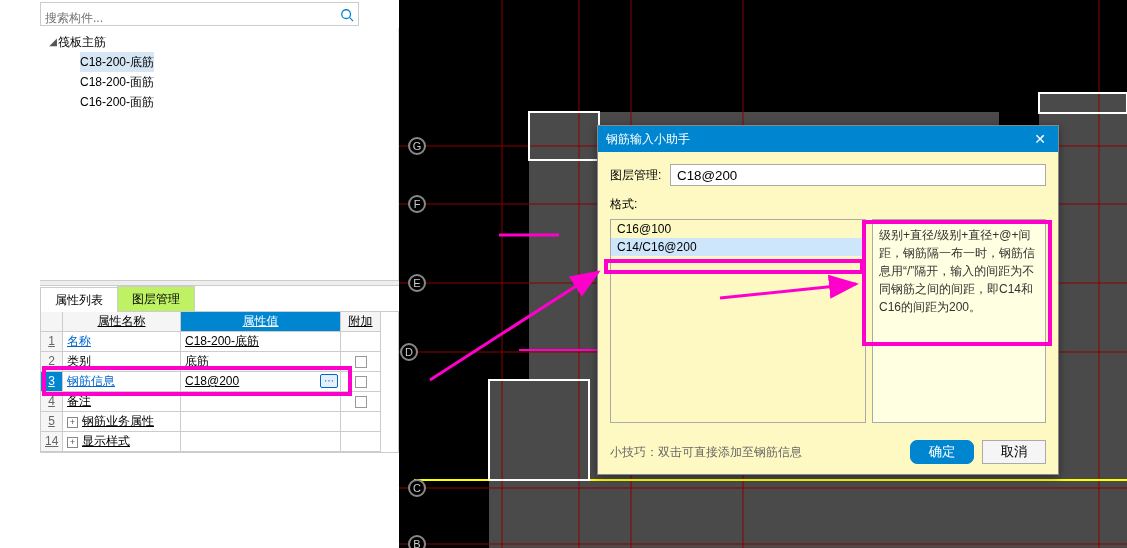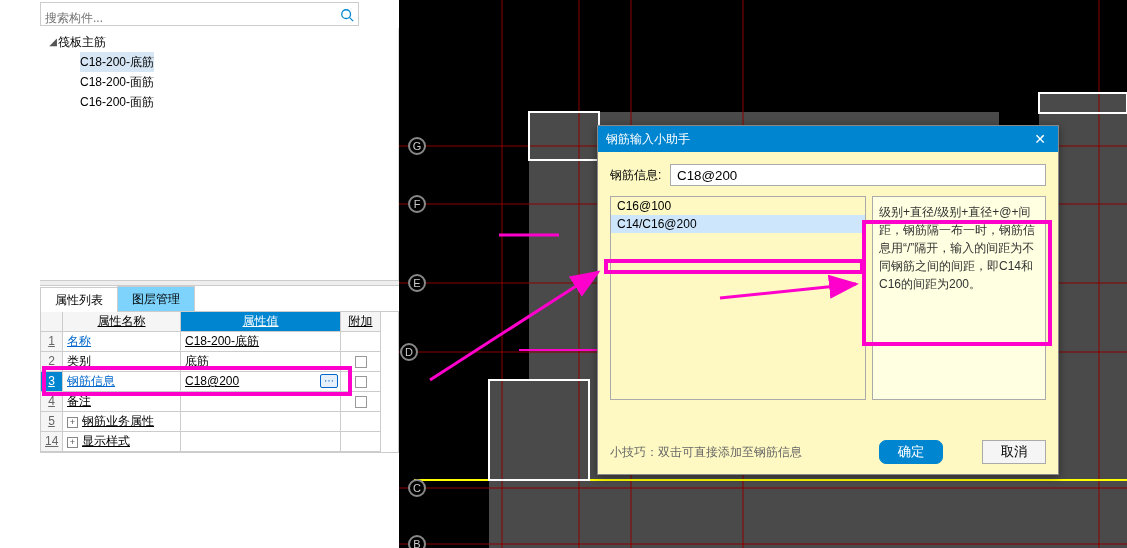--- a/index.html
+++ b/index.html
@@ -14,21 +14,21 @@
 .tree { flex: 0 0 252px; padding: 4px 0 4px 40px; overflow: auto; border-right: 1px solid #ddd; }
 .tree-row { height: 20px; line-height: 20px; display: flex; align-items: center; }
 .tree-caret { width: 10px; text-align: center; color: #555; font-size: 10px; }
 .tree-parent { padding-left: 8px; }
 .tree-child { padding-left: 40px; }
 .tree-child.selected span { background: #d6e6f5; }
 
 .divider { height: 6px; background: #eee; border-top: 1px solid #ccc; border-bottom: 1px solid #ccc; margin: 0 0 0 40px; }
 
 .tabs { height: 26px; display: flex; margin-left: 40px; border-bottom: 1px solid #ccc; }
-.tab { padding: 0 14px; line-height: 24px; border: 1px solid #ccc; border-bottom: none; background: #7dd3fc; margin-right: -1px; }
+.tab { padding: 0 14px; line-height: 24px; border: 1px solid #ccc; border-bottom: none; background: #bef264; margin-right: -1px; }
 .tab.active { background: #fff; position: relative; top: 1px; }
 
 .grid { margin-left: 40px; border: 1px solid #ccc; border-top: none; }
 .grid-header, .grid-row { display: flex; height: 20px; }
 .grid-header > div, .grid-row > div { border-right: 1px solid #ccc; border-bottom: 1px solid #ccc; padding: 0 4px; line-height: 19px; overflow: hidden; white-space: nowrap; text-decoration: underline; }
 .col-num { width: 22px; text-align: center; background: #f5f5f5; color: #666; }
 .col-name { width: 118px; }
 .col-val { width: 160px; position: relative; }
 .col-extra { width: 40px; text-align: center; position: relative; }
 .grid-header > div { background: #f5f5f5; text-align: center; }
@@ -57,21 +57,21 @@
 .dlg-body { padding: 12px; }
 .field-row { display: flex; align-items: center; margin-bottom: 10px; }
 .field-row label { width: 60px; }
 .field-row input { flex: 1; height: 22px; border: 1px solid #aaa; padding: 0 6px; }
 .format-row label { display: block; margin-bottom: 6px; }
 .format-box { display: flex; gap: 6px; }
 .list-box { width: 256px; height: 204px; border: 1px solid #aaa; overflow: hidden; }
 .list-box .li { height: 18px; line-height: 18px; padding: 0 6px; }
 .list-box .li.sel { background: #cde6fb; }
 .desc-box { width: 174px; height: 204px; border: 1px solid #aaa; background: #ffffe1; padding: 6px; line-height: 1.5; color: #333; }
-.dlg-footer { position: absolute; bottom: 10px; left: 12px; right: 12px; display: flex; align-items: center; gap: 31px; }
+.dlg-footer { position: absolute; bottom: 10px; left: 12px; right: 12px; display: flex; align-items: center; }
 .dlg-footer .tip { flex: 1; color: #666; }
 .dlg-footer button { width: 64px; height: 24px; margin-left: 8px; border: 1px solid #aaa; background: #f5f5f5; }
 .dlg-footer button.primary { background: #0086d1; color: #fff; border-color: #0086d1; border-radius: 7px; }
 
 .arrow { position: absolute; pointer-events: none; }
 </style>
 </head>
 <body>
 
 <div class="left-panel">
@@ -191,24 +191,25 @@
 <div class="circ-label" style="left:408px;top:535px">B</div>
 
 <div class="dialog">
   <div class="dlg-title">
     <span>钢筋输入小助手</span>
     <span class="spacer"></span>
     <span class="close">✕</span>
   </div>
   <div class="dlg-body">
     <div class="field-row">
-      <label>钢筋信息:</label>
+      <label>图层管理:</label>
       <input value="C18@200" style="">
     </div>
     <div class="format-row">
+      <label>格式:</label>
       <div class="format-box">
         <div class="list-box">
           <div class="li">C16@100</div>
           <div class="li sel">C14/C16@200</div>
         </div>
         <div class="desc-box">级别+直径/级别+直径+@+间距，钢筋隔一布一时，钢筋信息用“/”隔开，输入的间距为不同钢筋之间的间距，即C14和C16的间距为200。</div>
       </div>
     </div>
   </div>
   <div class="dlg-footer">

